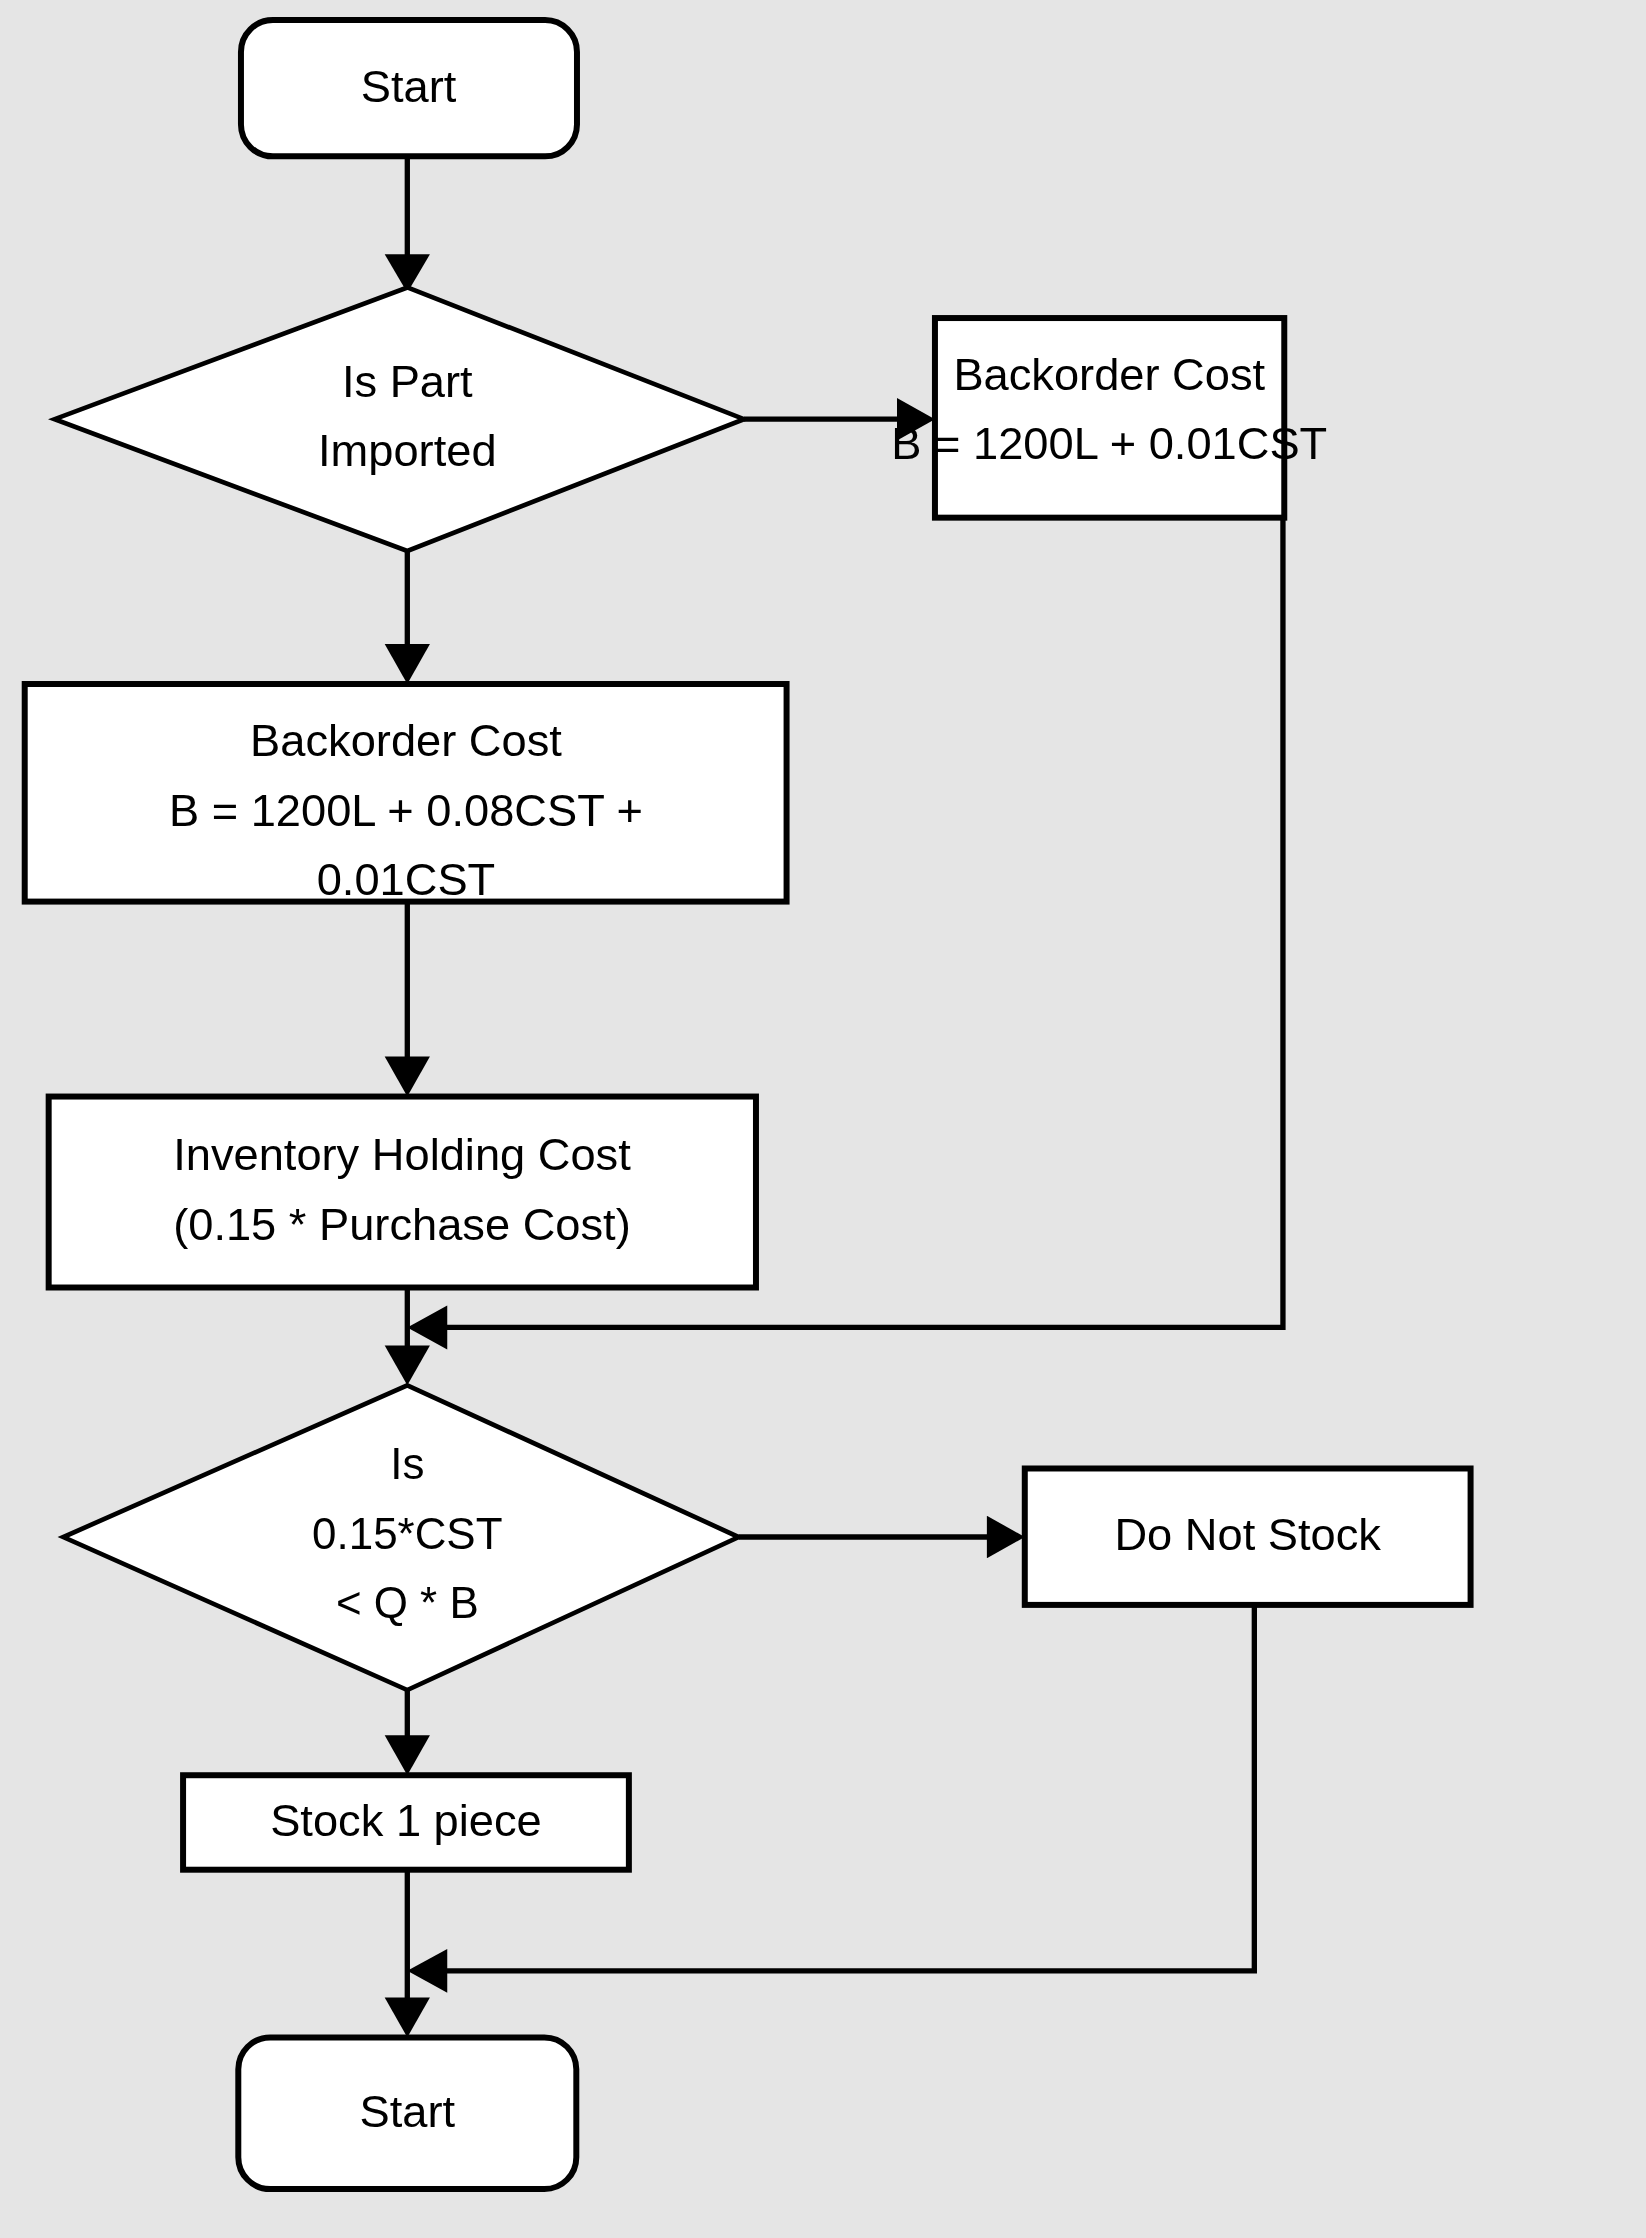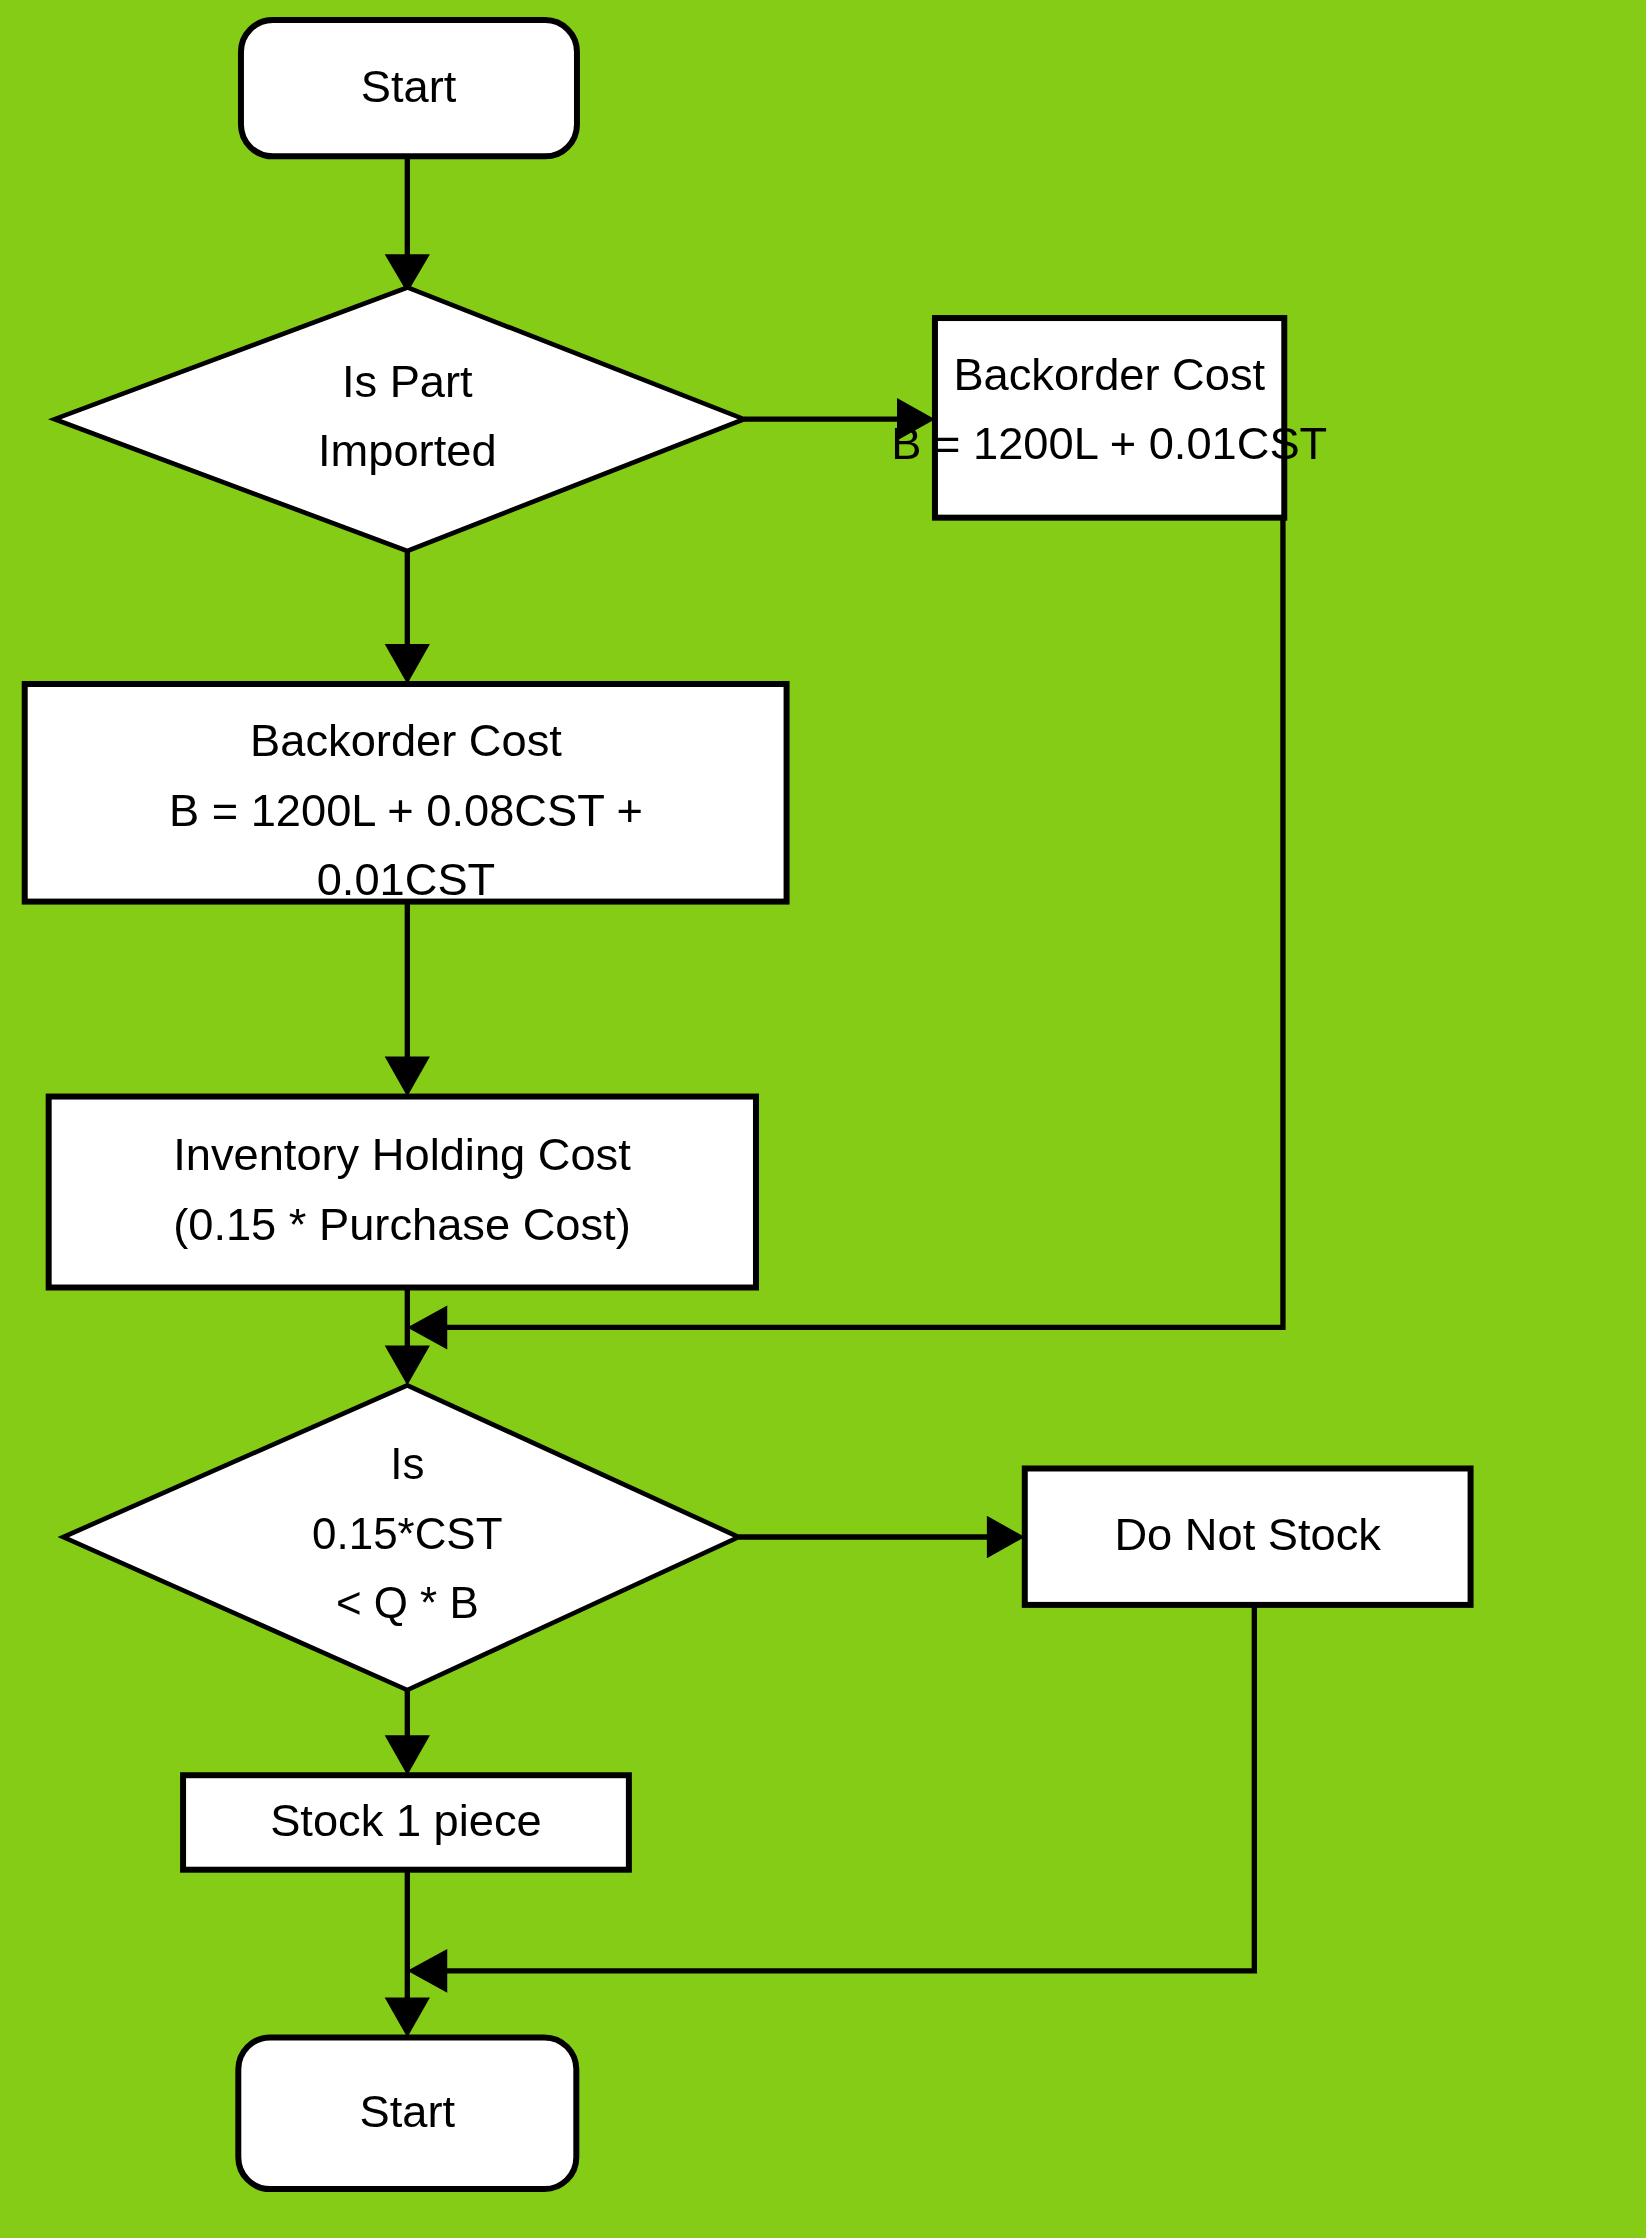--- a/index.html
+++ b/index.html
@@ -9,21 +9,21 @@
   }
   body {
     width: 1647px;
     height: 2239px;
     font-family: "Liberation Sans", sans-serif;
   }
   #flowchart-root {
     position: relative;
     width: 1647px;
     height: 2239px;
-    background: #84cc16;
+    background: #e5e5e5;
   }
   svg.chart-canvas {
     display: block;
     width: 1647px;
     height: 2239px;
   }
   .node-shape {
     fill: #ffffff;
     stroke: #000000;
   }

